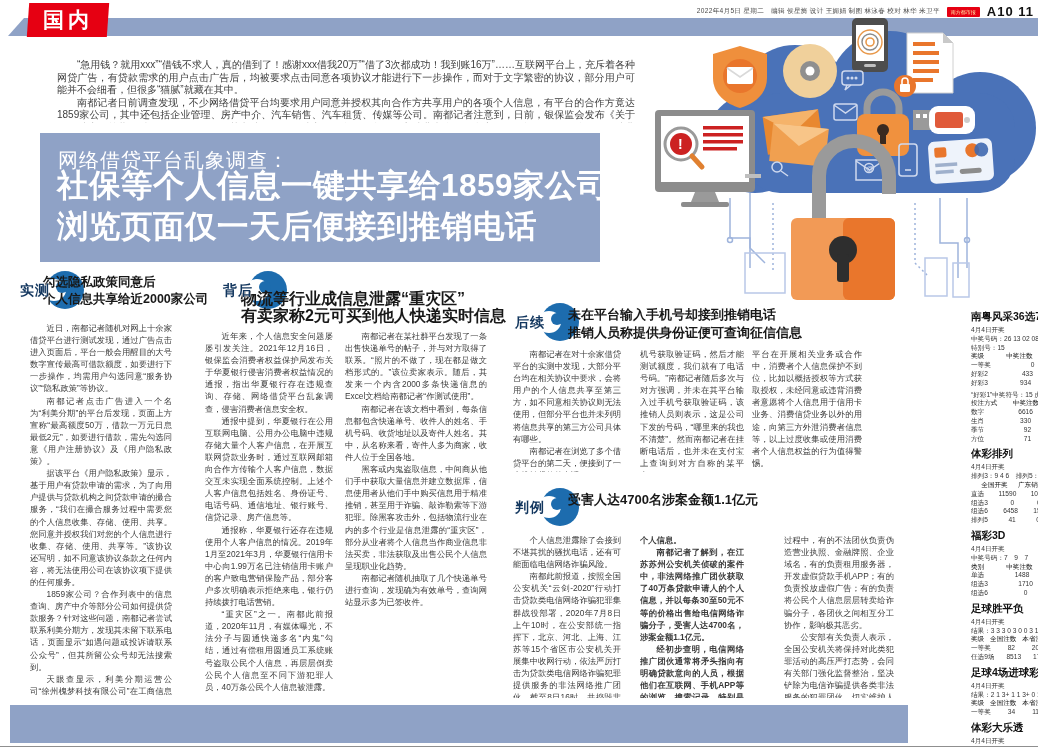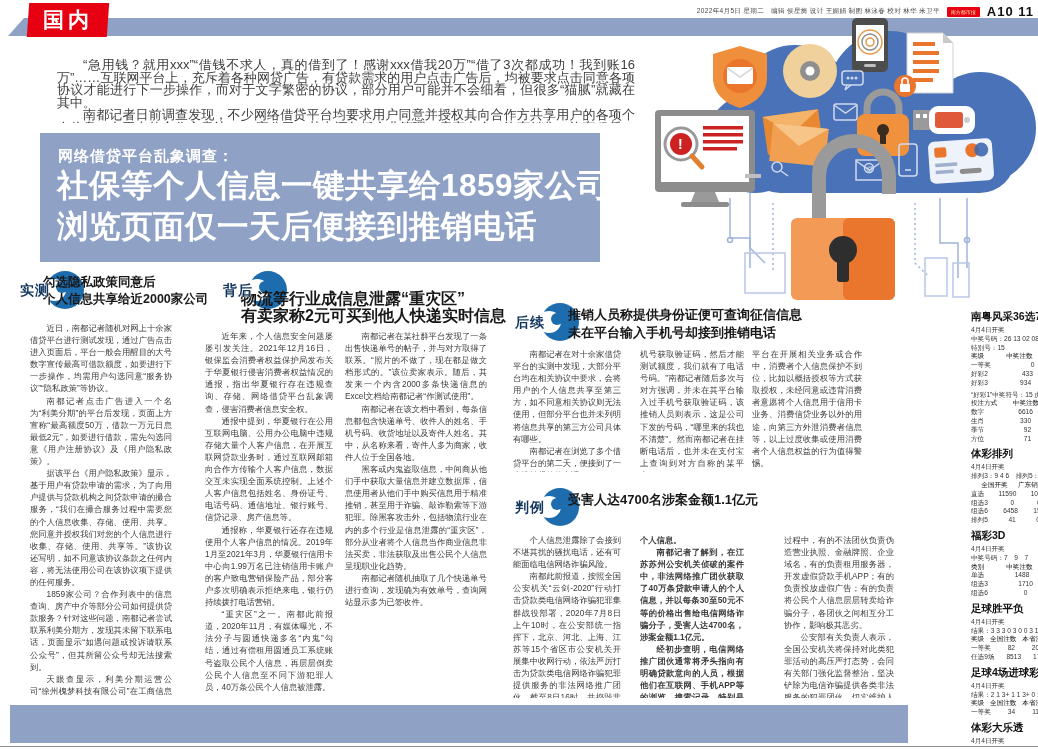--- a/index.html
+++ b/index.html
@@ -10,25 +10,25 @@
            clip-path:polygon(16px 0,100% 0,100% 100%,0 100%);}
   .section-tag{position:absolute;left:28px;top:3px;width:80px;height:34px;background:#e60012;
                transform:skewX(-4deg);display:flex;align-items:center;justify-content:center;}
   .section-tag span{color:#fff;font-weight:bold;font-size:21px;letter-spacing:4px;transform:skewX(4deg);}
   .meta{position:absolute;right:2px;top:4px;display:flex;align-items:center;gap:7px;}
   .meta .mtxt{font-size:6.6px;color:#4a4a4a;letter-spacing:0.3px;}
   .meta .badge{background:#e60012;color:#ffe9a8;font-size:5px;padding:2px 4px;border-radius:1px;line-height:6px;}
   .meta .pageno{font-size:13px;font-weight:bold;color:#111;letter-spacing:1px;padding-right:2px;}
   
   .intro{position:absolute;left:57px;top:59px;width:578px;height:64px;overflow:hidden;
-         font-size:13px;line-height:12.6px;color:#3d3d3d;text-align:justify;}
+         font-size:10px;line-height:12.6px;color:#3d3d3d;text-align:justify;}
   .intro p{margin:0;text-indent:2em;}
   
   .hl-panel{position:absolute;left:40px;top:133px;width:560px;height:129px;background:#8fa2c6;}
-  .kicker{position:absolute;left:18px;top:14px;font-size:15px;color:#ffffff;font-weight:bold;letter-spacing:1px;}
+  .kicker{position:absolute;left:18px;top:14px;font-size:20px;color:#ffffff;font-weight:normal;letter-spacing:1px;}
   .headline{position:absolute;left:17px;top:32px;font-size:31.5px;line-height:41px;font-weight:bold;
             color:#ffffff;letter-spacing:0.5px;white-space:nowrap;}
   
   .marker{position:absolute;width:64px;height:40px;}
   .marker .circ{position:absolute;right:0;top:0;width:38px;height:38px;border-radius:50%;background:#1d6cae;}
   .marker .circ:before{content:"";position:absolute;left:-4px;top:8px;width:24px;height:22px;
                        border-radius:50%;background:#ffffff;}
   .marker .circ:after{content:"";position:absolute;left:10px;top:10px;width:12px;height:12px;
                       border-radius:50%;background:#1d6cae;}
   .marker .mlabel{position:absolute;left:0;top:11px;font-size:14px;font-weight:bold;color:#12365e;
@@ -271,22 +271,22 @@
     <p>南都记者在该文档中看到，每条信息都包含快递单号、收件人的姓名、手机号码、收货地址以及寄件人姓名。其中，从名称来看，寄件人多为商家，收件人位于全国各地。</p>
     <p>黑客或内鬼盗取信息，中间商从他们手中获取大量信息并建立数据库，信息使用者从他们手中购买信息用于精准推销，甚至用于诈骗、敲诈勒索等下游犯罪。除黑客攻击外，包括物流行业在内的多个行业是信息泄露的“重灾区”，部分从业者将个人信息当作商业信息非法买卖，非法获取及出售公民个人信息呈现职业化趋势。</p>
     <p>南都记者随机抽取了几个快递单号进行查询，发现确为有效单号，查询网站显示多为已签收件。</p>
   </div>
 
   <div class="marker" style="left:515px;top:303px;">
     <div class="circ"></div>
     <span class="mlabel">后续</span>
   </div>
   <div class="sec-title" style="left:568px;top:306px;width:300px;font-size:13px;line-height:17.5px;">
+    <span class="t">未在平台输入手机号却接到推销电话</span>
     <span class="t">推销人员称提供身份证便可查询征信信息</span>
-    <span class="t">未在平台输入手机号却接到推销电话</span>
   </div>
   <div class="col" style="left:513px;top:348px;width:108px;height:124px;">
     <p>南都记者在对十余家借贷平台的实测中发现，大部分平台均在相关协议中要求，会将用户的个人信息共享至第三方，如不同意相关协议则无法使用，但部分平台也并未列明将信息共享的第三方公司具体有哪些。</p>
     <p>南都记者在浏览了多个借贷平台的第二天，便接到了一个推销贷款的电话。</p>
   </div>
   <div class="col" style="left:640px;top:348px;width:104px;height:124px;">
     <p style="text-indent:0;">机号获取验证码，然后才能测试额度，我们就有了电话号码。”南都记者随后多次与对方强调，并未在其平台输入过手机号获取验证码，该推销人员则表示，这是公司下发的号码，“哪里来的我也不清楚”。然而南都记者在挂断电话后，也并未在支付宝上查询到对方自称的某平台。</p>
   </div>
   <div class="col" style="left:752px;top:348px;width:110px;height:124px;">
     <p style="text-indent:0;">平台在开展相关业务或合作中，消费者个人信息保护不到位，比如以概括授权等方式获取授权，未经同意或违背消费者意愿将个人信息用于信用卡业务、消费信贷业务以外的用途，向第三方外泄消费者信息等，以上过度收集或使用消费者个人信息权益的行为值得警惕。</p>

